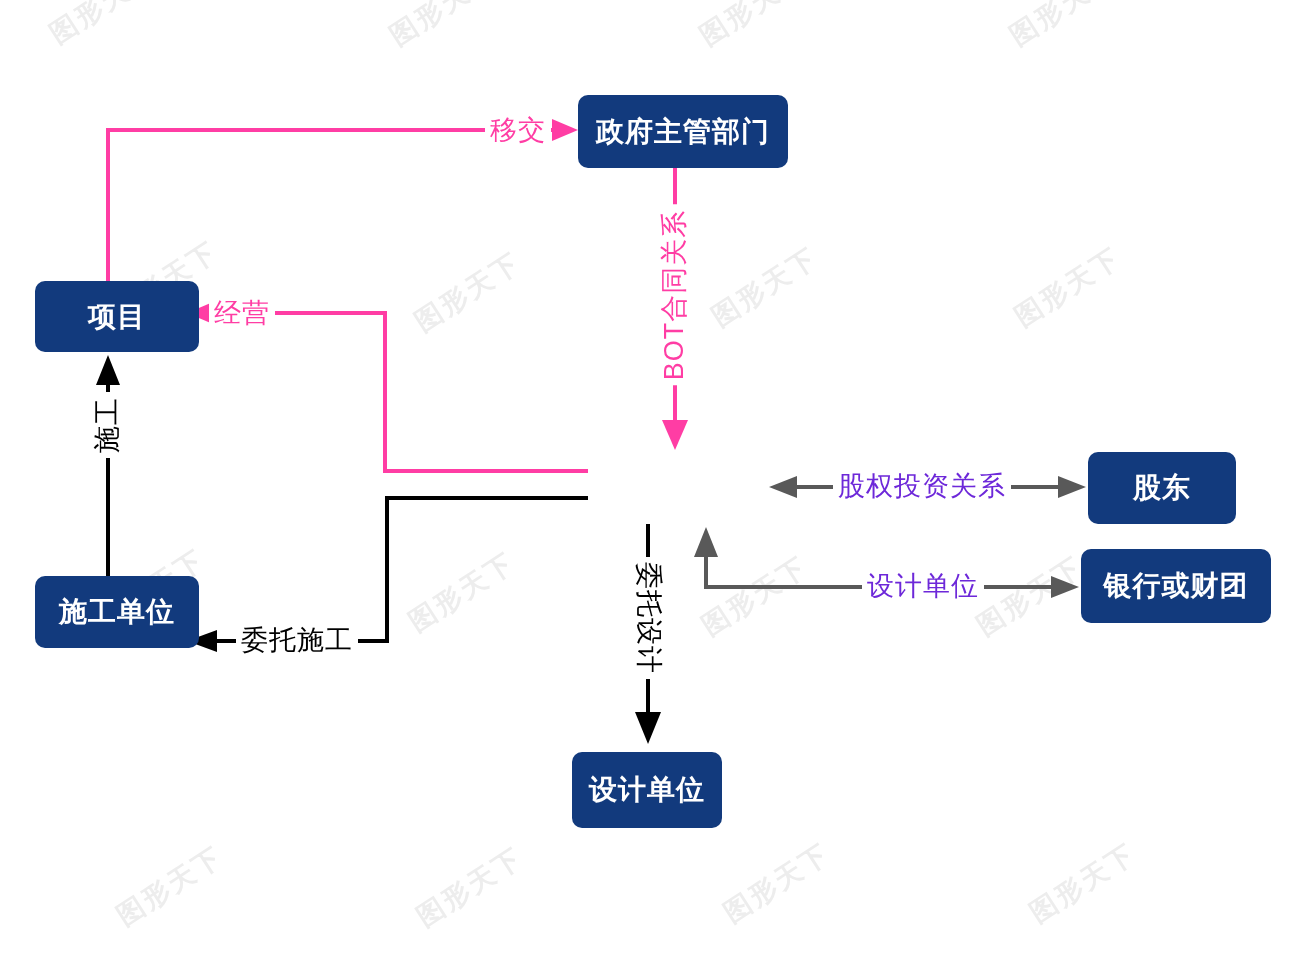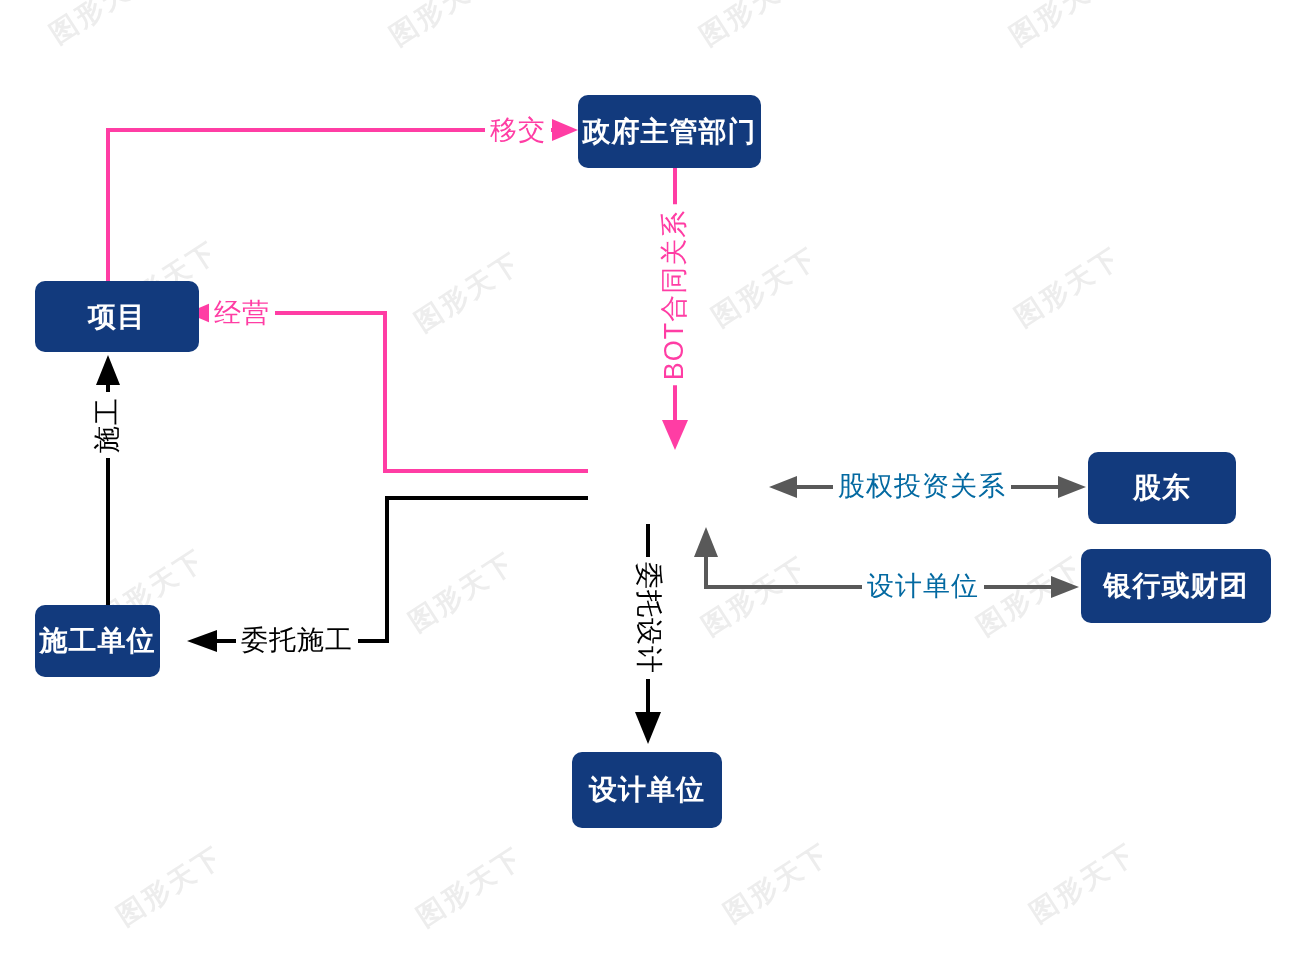--- a/index.html
+++ b/index.html
@@ -28,21 +28,21 @@
   .arr-left-gray {border-top:11px solid transparent;border-bottom:11px solid transparent;border-right:28px solid #595959;}
   .arr-right-gray{border-top:11px solid transparent;border-bottom:11px solid transparent;border-left:28px solid #595959;}
   .arr-up-gray   {border-left:12px solid transparent;border-right:12px solid transparent;border-bottom:30px solid #595959;}
   
   .edge-label{
     position:absolute;background:#ffffff;white-space:nowrap;font-size:27px;line-height:1.15;
     z-index:2;padding:0 5px;letter-spacing:1px;
   }
   .lbl-pink{color:#ff3da4;}
   .lbl-black{color:#000000;}
-  .lbl-gray{color:#0369a1;text-align:right;}
+  .lbl-gray{color:#6d28d9;text-align:right;}
   .rot-ccw{transform:translate(-50%,-50%) rotate(-90deg);}
   .rot-cw{transform:translate(-50%,-50%) rotate(90deg);}
   .center-anchor{transform:translate(-50%,-50%);}
   
   .node{
     position:absolute;background:#123a7d;border-radius:10px;z-index:3;
     display:flex;align-items:center;justify-content:center;
     color:#ffffff;font-weight:bold;font-size:28px;letter-spacing:1px;
   }
 </style>
@@ -102,32 +102,32 @@
   <div class="seg gray-bg" style="left:795px;top:485px;width:263px;height:4px"></div>
   <div class="arr arr-right-gray" style="left:1058px;top:476px"></div>
   <span class="edge-label lbl-gray center-anchor" style="left:922px;top:487px">股权投资关系</span>
 
   <div class="arr arr-up-gray" style="left:694px;top:527px"></div>
   <div class="seg gray-bg" style="left:704px;top:552px;width:4px;height:37px"></div>
   <div class="seg gray-bg" style="left:704px;top:585px;width:347px;height:4px"></div>
   <div class="arr arr-right-gray" style="left:1051px;top:576px"></div>
   <span class="edge-label lbl-gray center-anchor" style="left:923px;top:587px">设计单位</span>
 
-  <div class="node" style="left:578px;top:95px;width:183px;height:73px">
+  <div class="node" style="left:578px;top:95px;width:210px;height:73px">
     <span>政府主管部门</span>
   </div>
   <div class="node" style="left:35px;top:281px;width:164px;height:71px">
     <span>项目</span>
   </div>
   <div class="node" style="left:1088px;top:452px;width:148px;height:72px">
     <span>股东</span>
   </div>
   <div class="node" style="left:1081px;top:549px;width:190px;height:74px">
     <span>银行或财团</span>
   </div>
-  <div class="node" style="left:35px;top:605px;width:125px;height:72px">
+  <div class="node" style="left:35px;top:576px;width:164px;height:72px">
     <span>施工单位</span>
   </div>
   <div class="node" style="left:572px;top:752px;width:150px;height:76px">
     <span>设计单位</span>
   </div>
 
 </div>
 
 </body></html>

